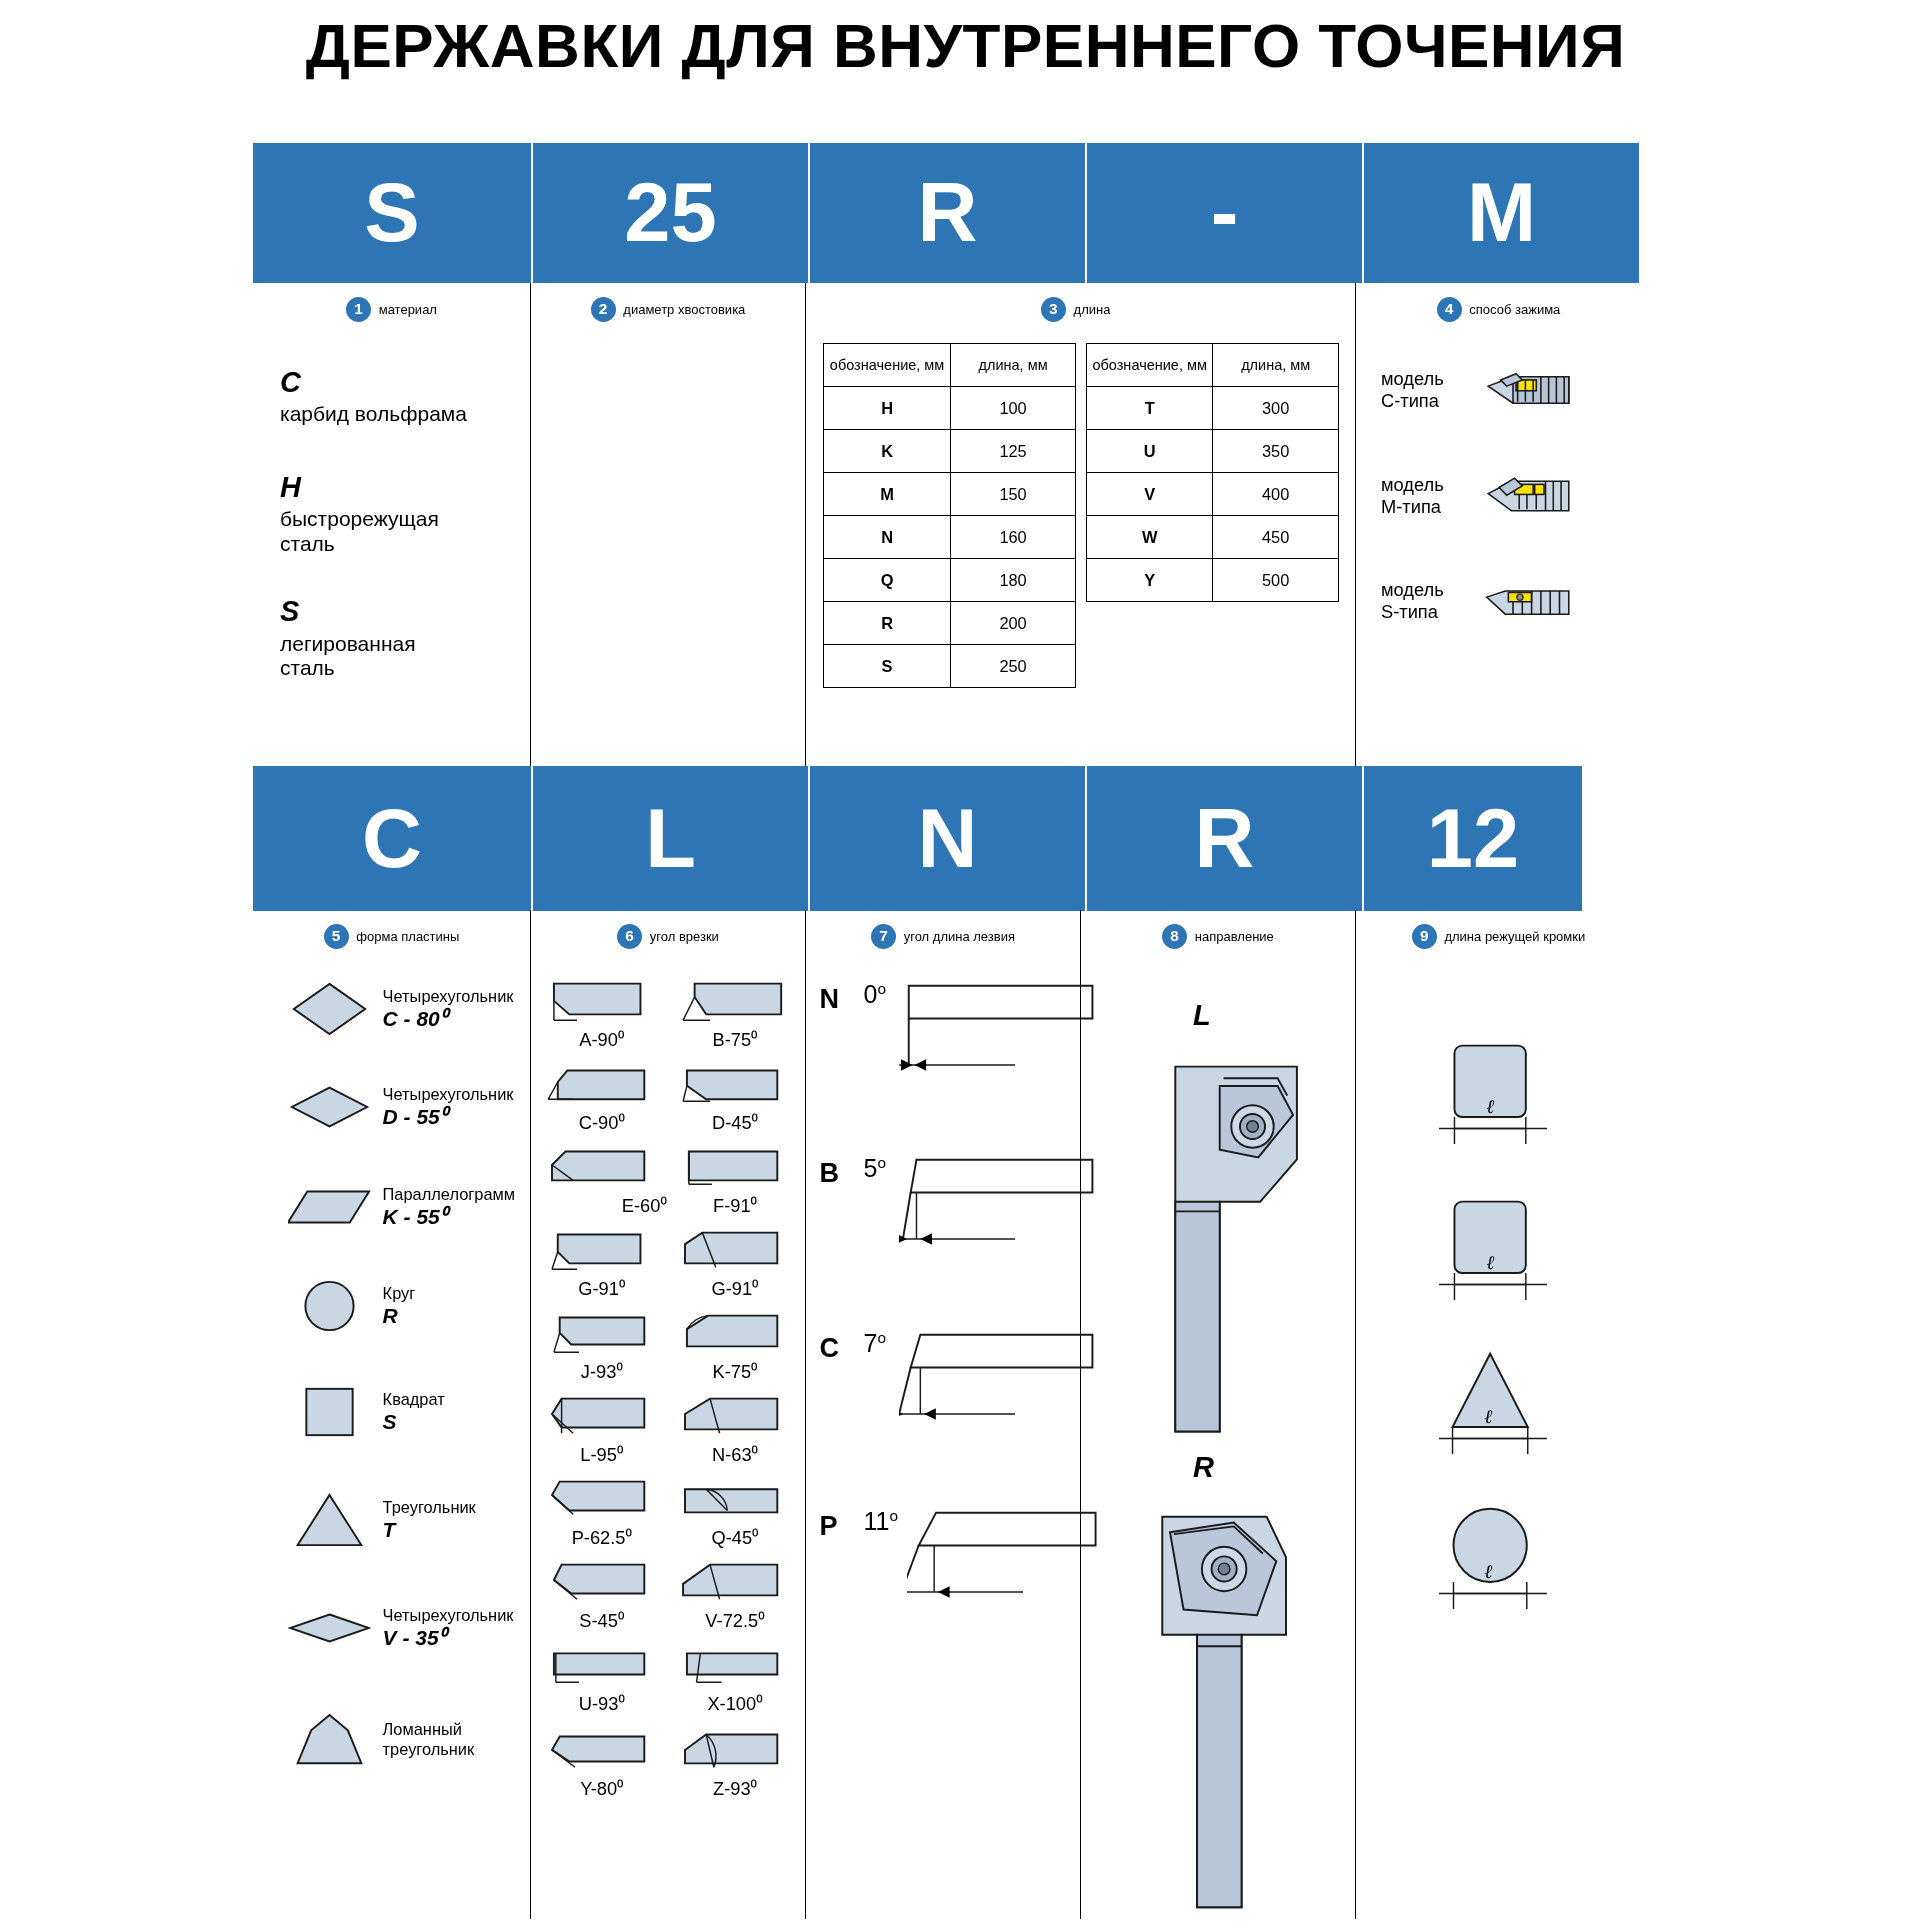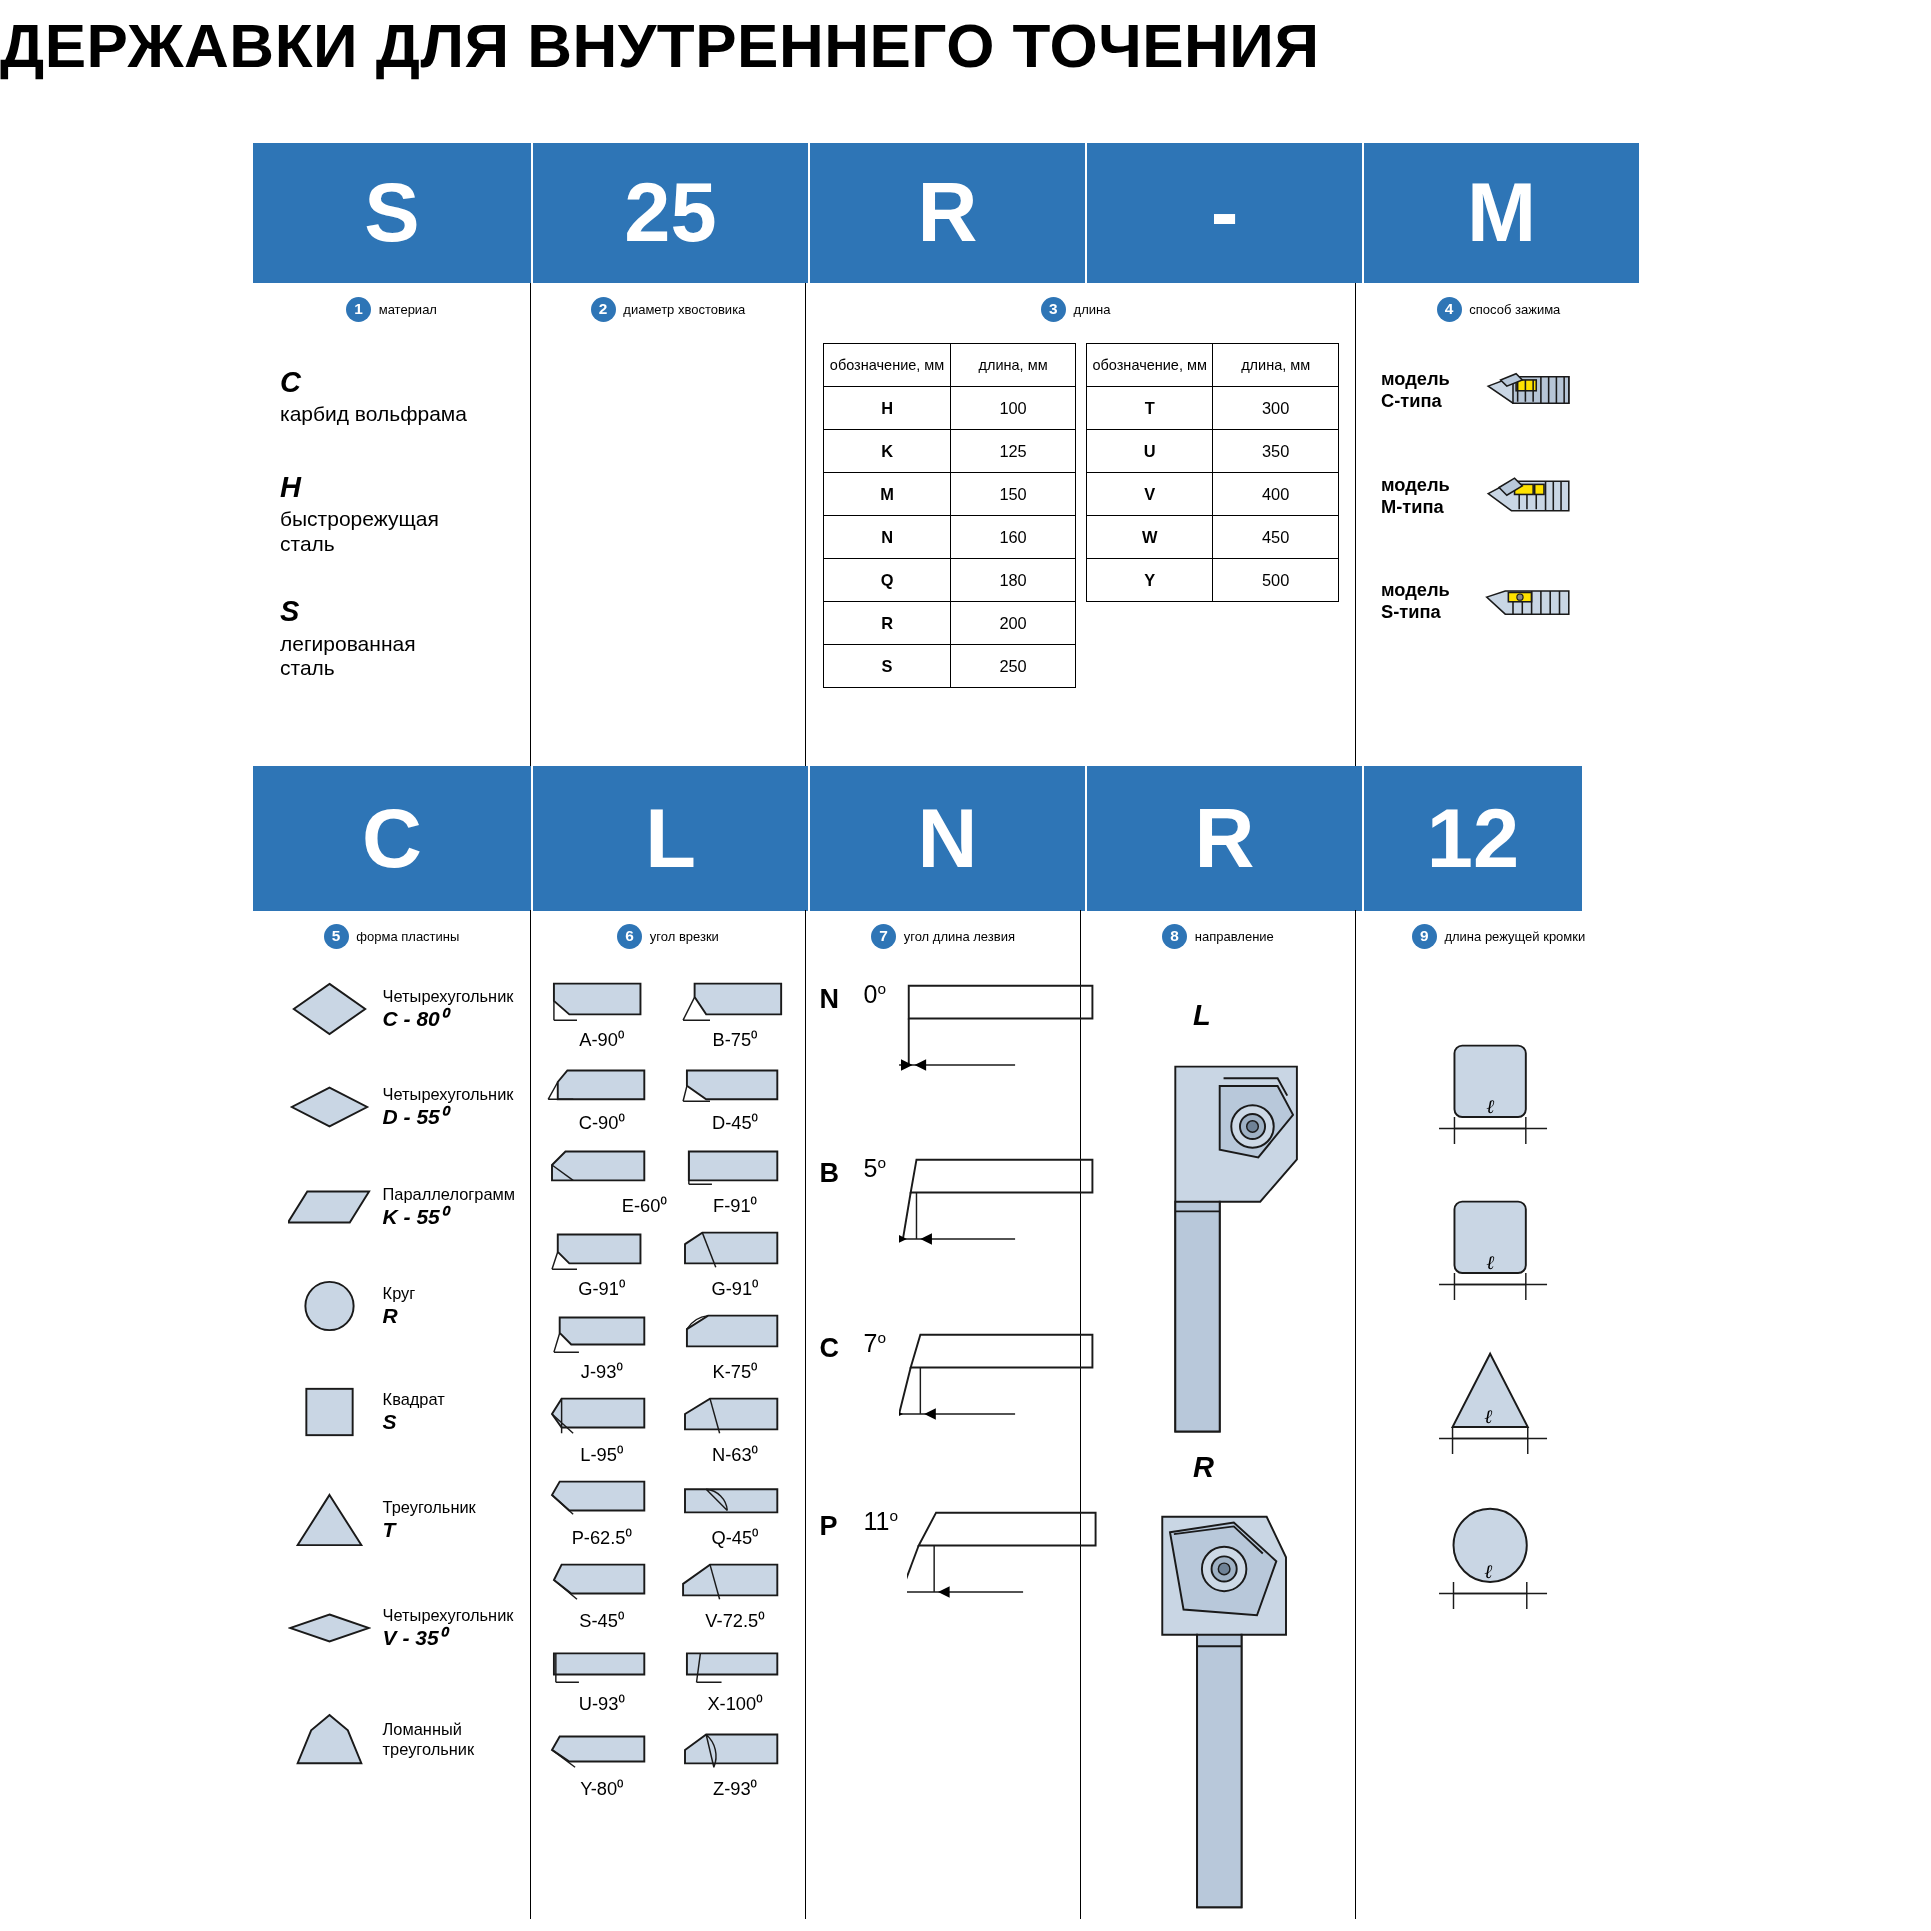--- a/index.html
+++ b/index.html
@@ -1,20 +1,20 @@
 <!DOCTYPE html>
 <html><head>
 <meta charset="utf-8">
 <style>
   html,body{margin:0;padding:0;background:#ffffff;}
   body{width:1931px;height:1931px;font-family:"Liberation Sans",sans-serif;color:#000;}
   .page{position:relative;width:1931px;height:1931px;}
 
   .title{
-    position:absolute;left:0;top:9.7px;width:1931px;
+    position:absolute;left:0;top:9.7px;width:1931px;text-align:center;
     font-size:62px;font-weight:bold;letter-spacing:0.5px;
   }
 
   
   .band{position:absolute;display:flex;}
   .code-cell{
     background:#2e75b6;color:#fff;display:flex;align-items:center;justify-content:center;
     font-size:83px;font-weight:bold;border-right:2.9px solid #ffffff;
   }
   .code-cell:last-child{border-right:none;}
@@ -37,21 +37,21 @@
   .mat .letter{font-size:29px;font-weight:bold;font-style:italic;}
   .mat .desc{font-size:21px;line-height:1.15;margin-top:3.9px;}
 
   
   .lt{border-collapse:collapse;font-size:16.4px;}
   .lt th,.lt td{border:1px solid #000;text-align:center;padding:0;height:42px;}
   .lt th{font-weight:normal;font-size:14.5px;}
   .lt td.k{font-weight:bold;}
 
   
-  .clamp{position:absolute;display:flex;align-items:center;gap:8px;font-weight:bold;}
+  .clamp{position:absolute;display:flex;align-items:center;gap:8px;}
   .clamp .txt{font-size:18.3px;line-height:1.2;}
   .clamp .pic{width:93px;height:56px;}
 
   
   .shape-row{position:absolute;display:flex;align-items:center;gap:11.6px;}
   .shape-row .lbl{font-size:16.4px;line-height:1.2;}
   .shape-row .lbl b{font-size:21px;font-style:italic;}
 
   
   .ang{position:absolute;text-align:center;width:130px;}

